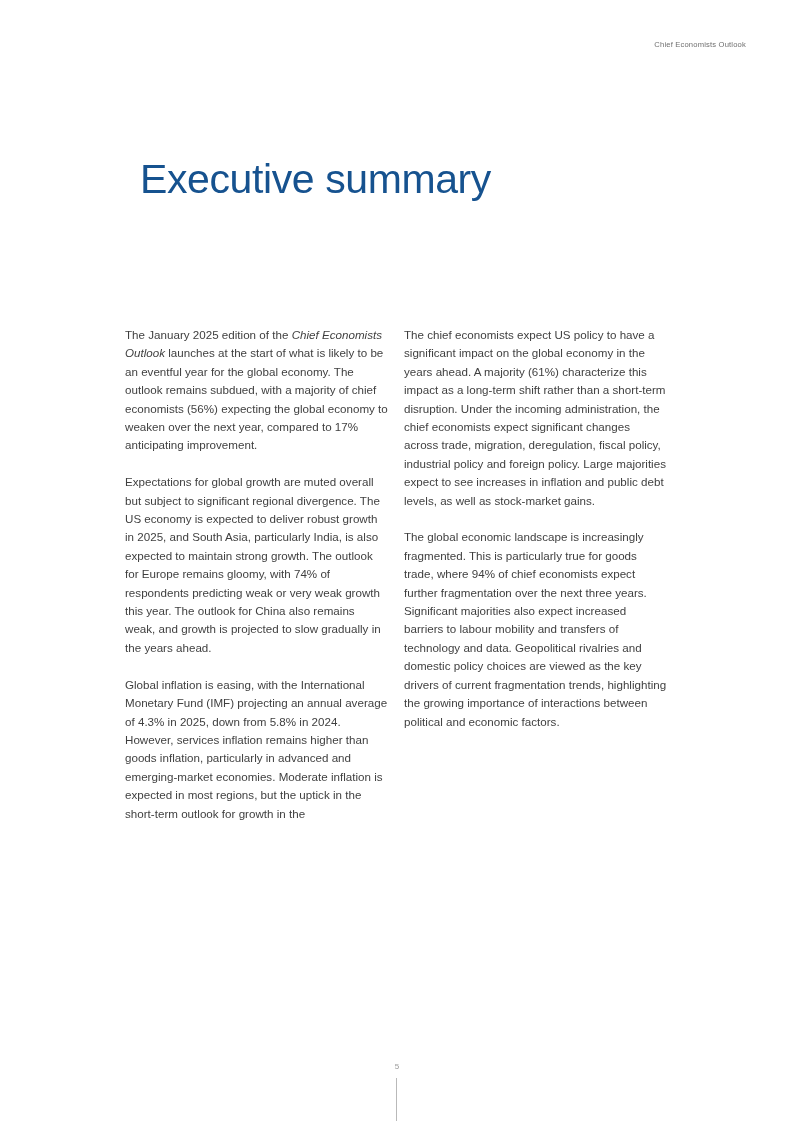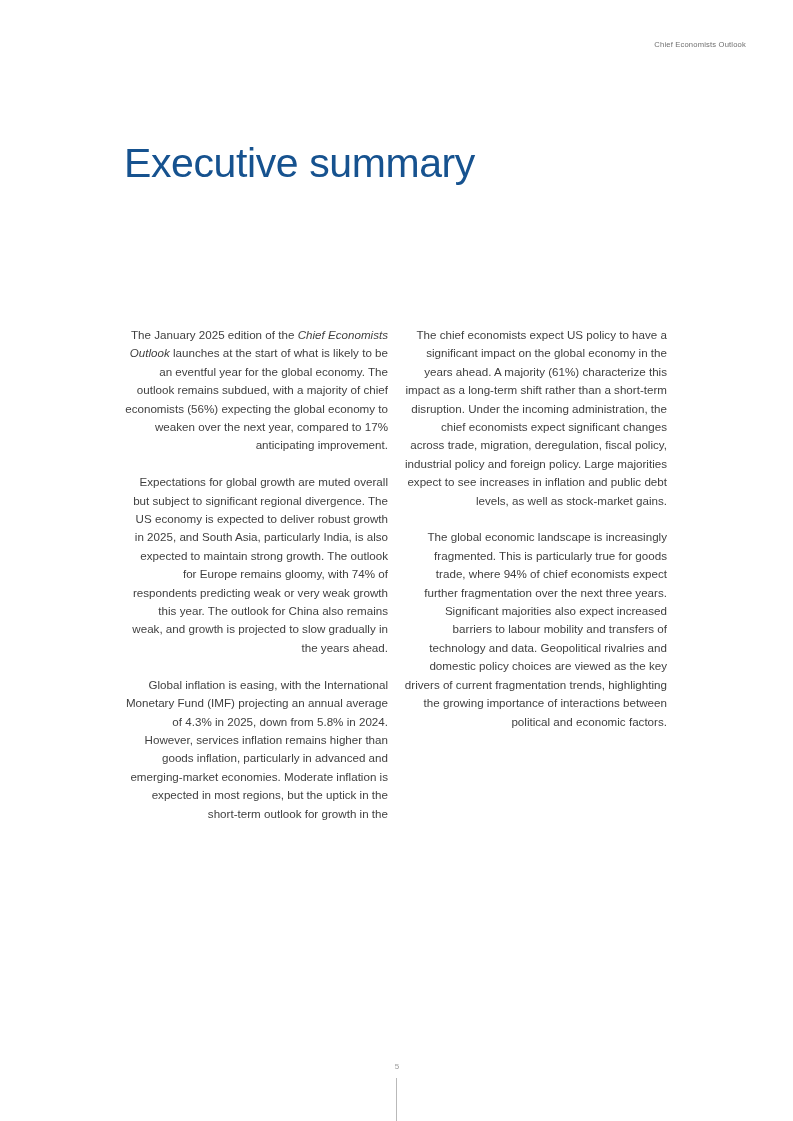--- a/index.html
+++ b/index.html
@@ -32,21 +32,21 @@
   
   .page-title {
     position: absolute;
     left: 124px;
     top: 143px;
     font-size: 41px;
     font-weight: 400;
     letter-spacing: -0.4px;
     color: #16528f;
     line-height: 1.0;
-    margin: 0;
+    margin: 16px;
     white-space: nowrap;
   }
 
   
   .body-columns {
     position: absolute;
     left: 125px;
     top: 326px;
     width: 537px;
     display: flex;
@@ -57,21 +57,21 @@
     width: 263px;
     flex: 0 0 263px;
   }
 
   .column p {
     margin: 0 0 18.4px 0;
     font-size: 11.6px;
     line-height: 18.4px;
     color: #3f3f3f;
     letter-spacing: 0.01px;
-    text-align: right;
+    text-align: left;
   }
 
   .column p:last-child {
     margin-bottom: 0;
   }
 
   .column p em,
   .column p i {
     font-style: italic;
   }

